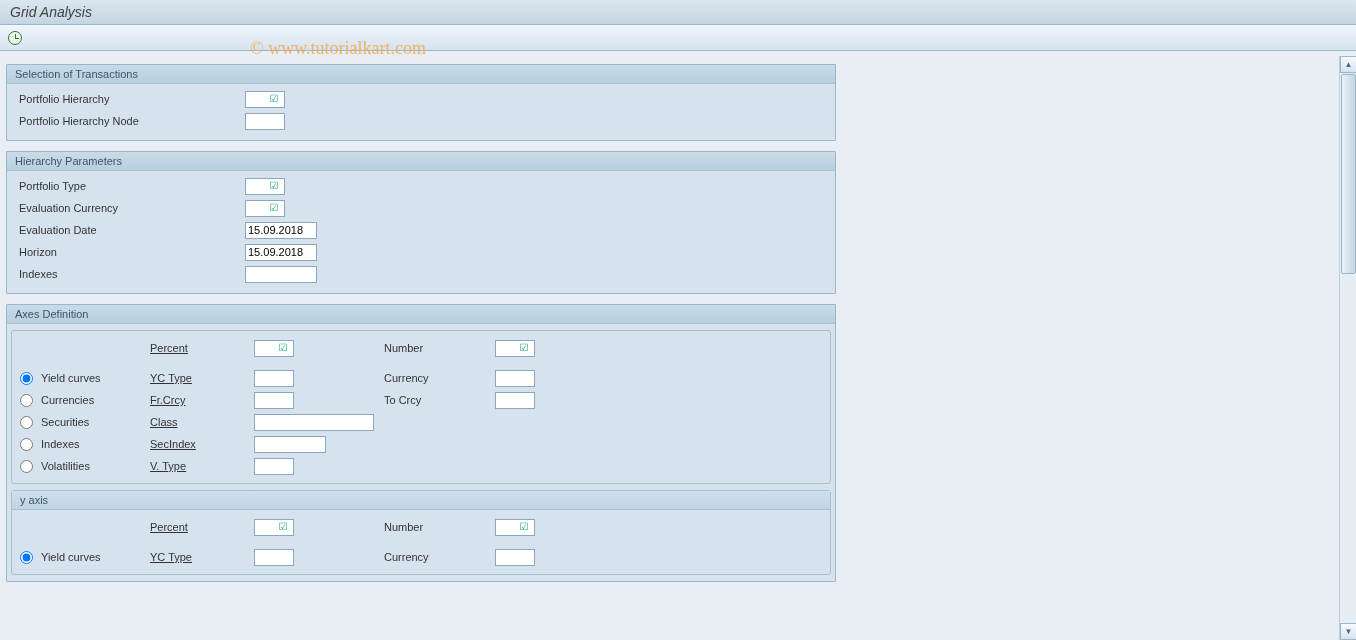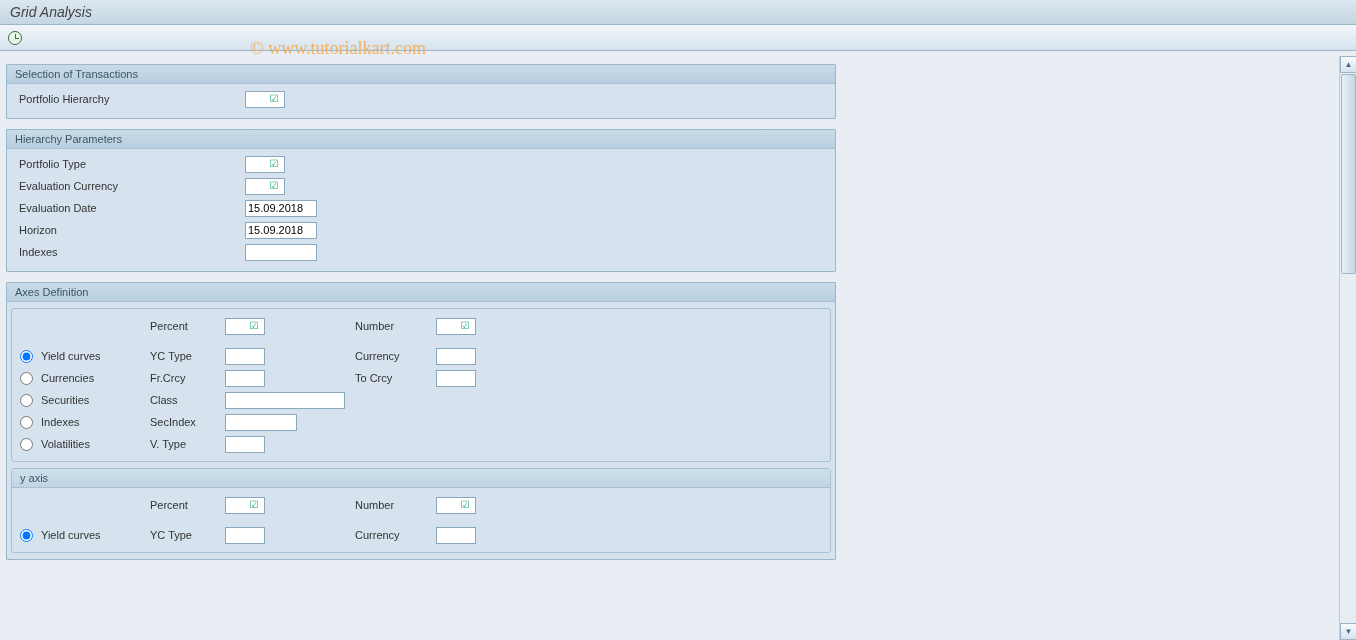--- a/index.html
+++ b/index.html
@@ -96,23 +96,23 @@
     border-radius: 3px;
     margin: 6px 4px;
   }
   .subgroup-title{
     padding:3px 8px;color:#3b5668;border-bottom:1px solid #a8c0d2;
     background: linear-gradient(#cddfeb,#c0d5e3);
   }
   .subgroup-body{padding:6px 8px;}
   .grid-row{display:flex;align-items:center;height:22px;}
   .col-radio{width:130px;display:flex;align-items:center;gap:4px;}
-  .col-lbl{width:75px;}
+  .col-lbl{width:104px;text-decoration:underline;}
   .col-in{width:130px;}
-  .col-lbl2{width:81px;}
+  .col-lbl2{width:111px;}
   .col-in2{width:90px;}
   input[type=radio]{margin:0 4px 0 0;}
   .scrollbar {
     position:absolute; right:0; top:56px; bottom:0; width:17px;
     background:#e6edf3; border-left:1px solid #b8cfdf;
   }
   .scroll-btn{
     width:17px;height:17px;background:linear-gradient(#f7fbff,#d6e3ee);
     border:1px solid #9cb6c9;display:flex;align-items:center;justify-content:center;
     font-size:8px;color:#4a6a82;
@@ -139,20 +139,24 @@
 
   <div class="group">
     <div class="group-title">Selection of Transactions</div>
     <div class="group-body">
       <div class="row">
         <div class="label">Portfolio Hierarchy</div>
         <span class="req-wrap">
           <input class="input-sm" style="">
           <span class="check-indicator">☑</span>
         </span>
+      </div>
+      <div class="row">
+        <div class="label">Portfolio Hierarchy Node</div>
+        <input class="input-sm" style="">
       </div>
     </div>
   </div>
 
   <div class="group">
     <div class="group-title">Hierarchy Parameters</div>
     <div class="group-body">
       <div class="row">
         <div class="label">Portfolio Type</div>
         <span class="req-wrap">

